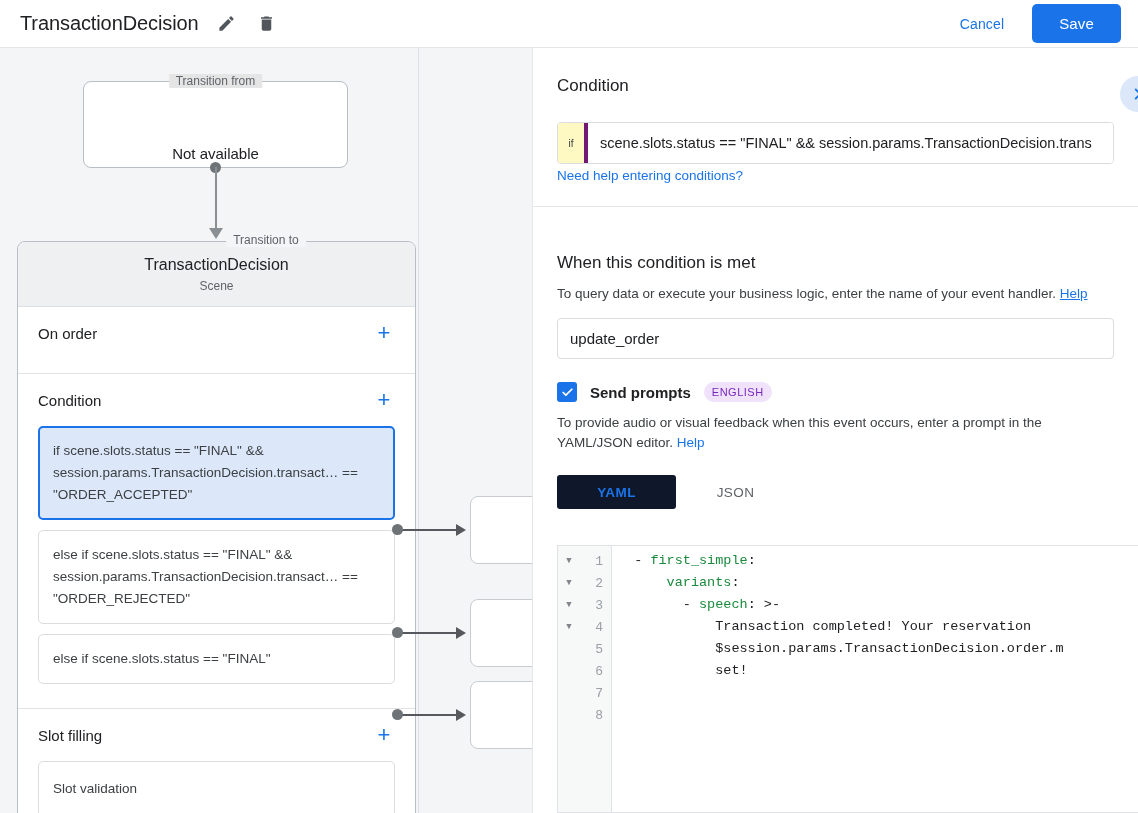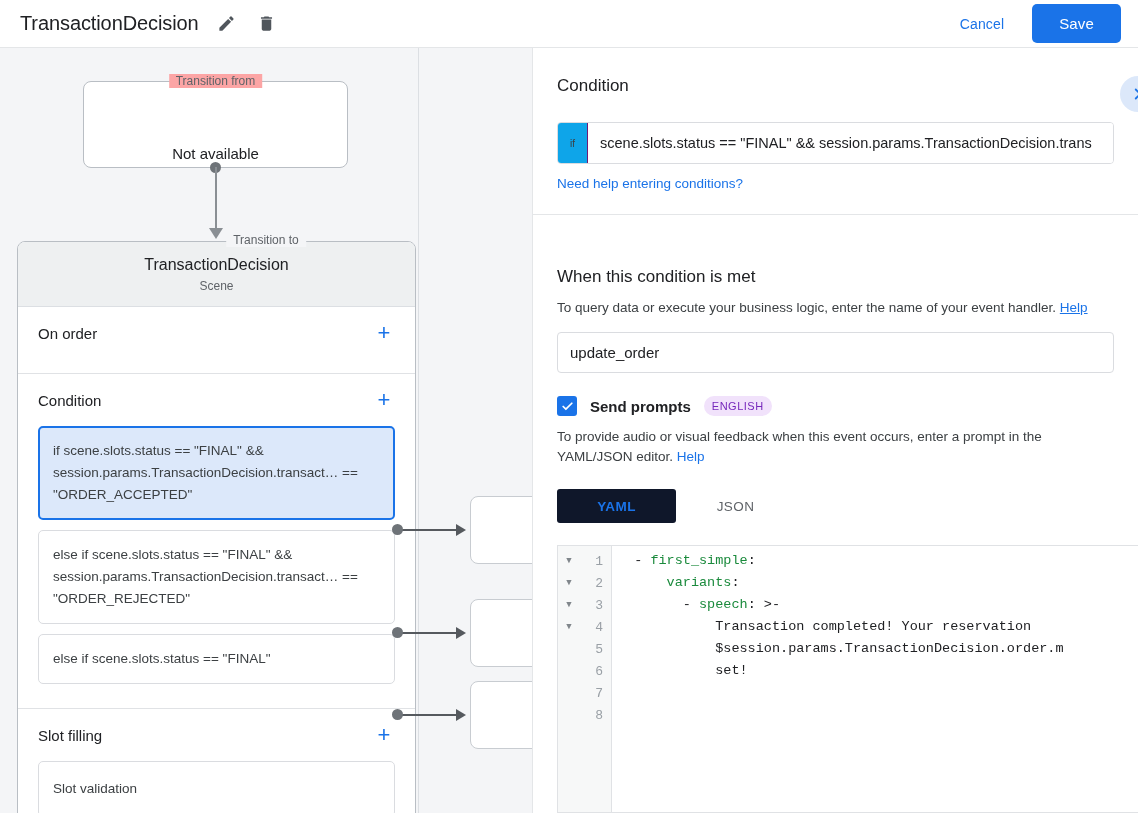--- a/index.html
+++ b/index.html
@@ -65,21 +65,21 @@
   
   .flow-card {
     position: absolute;
     border: 1px solid #b9bec4;
     border-radius: 8px;
     background: #ffffff;
   }
   .flow-legend {
     position: absolute; top: -8px; left: 50%;
     transform: translateX(-50%);
-    background: #fca5a5;
+    background: #e5e5e5;
     padding: 0 7px;
     font-size: 12px; color: #5f6368;
     white-space: nowrap;
   }
 
   #transition-from-card {
     left: 83px; top: 33px; width: 265px; height: 87px;
   }
   #transition-from-value {
     position: absolute; left: 0; right: 0; top: 30px;
@@ -200,34 +200,34 @@
   #condition-block { padding: 28px 24px 22px 24px; }
   .panel-h {
     font-size: 17px; color: #202124; font-weight: 400;
   }
   #cond-input-row {
     display: flex; margin-top: 26px;
     border: 1px solid #dadce0; border-radius: 4px;
     overflow: hidden; height: 42px;
   }
   #cond-if-label {
-    width: 30px; background: #0ea5e9;
-    border-right: 1px solid #701a75;
+    width: 30px; background: #fef9c3;
+    border-right: 4px solid #701a75;
     display: flex; align-items: center; justify-content: center;
     font-size: 10px; color: #3c4043;
   }
   #cond-input {
     flex: 1; border: none; outline: none;
     padding: 0 12px; font-size: 14.5px; color: #202124;
     font-family: inherit; background: #fff;
   }
   .link {
     color: #1a73e8; font-size: 13.5px; text-decoration: none; cursor: pointer;
   }
-  #cond-help-link { display: inline-block; margin-top: 12px; }
+  #cond-help-link { display: inline-block; margin-top: 4px; }
 
   #panel-divider {
     height: 1px; background: #e4e6e8; width: 100%;
   }
 
   #met-block { padding: 24px 24px 0 24px; }
 
   .cb-row { display: flex; align-items: center; gap: 13px; margin-top: 23px; }
   .checkbox {
     width: 20px; height: 20px; border-radius: 3px;
@@ -400,21 +400,21 @@
         <div id="cond-if-label">if</div>
         <input id="cond-input" type="text" value="scene.slots.status == &quot;FINAL&quot; &amp;&amp; session.params.TransactionDecision.trans" style="">
       </div>
 
       <a class="link" id="cond-help-link">Need help entering conditions?</a>
     </div>
 
     <div id="panel-divider"></div>
 
     <div id="met-block">
-      <div class="panel-h" style="margin-top:28px;">When this condition is met</div>
+      <div class="panel-h" style="margin-top:22px;">When this condition is met</div>
 
       
       <div class="helper-text">
         <span>To query data or execute your business logic, enter the name of your event handler.</span>
         <a class="link" style="text-decoration:underline;">Help</a>
       </div>
       <input id="webhook-input" type="text" value="update_order" style="">
 
       
       <div class="cb-row">

